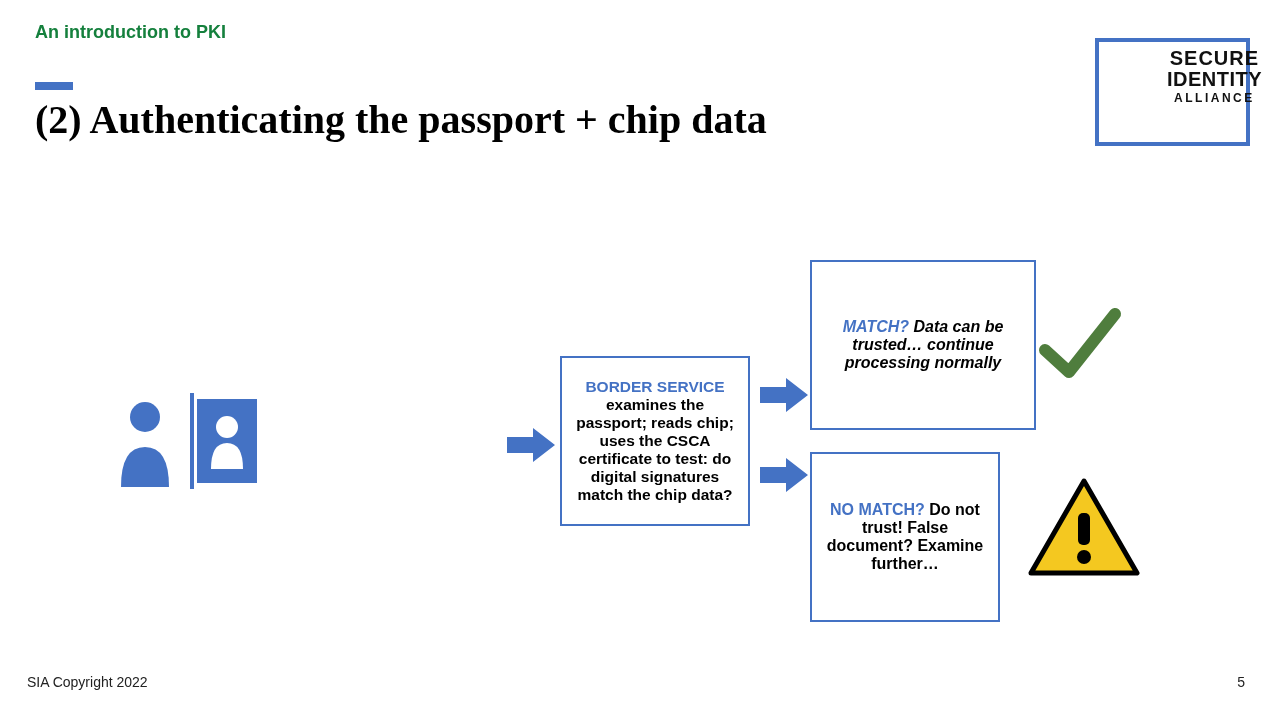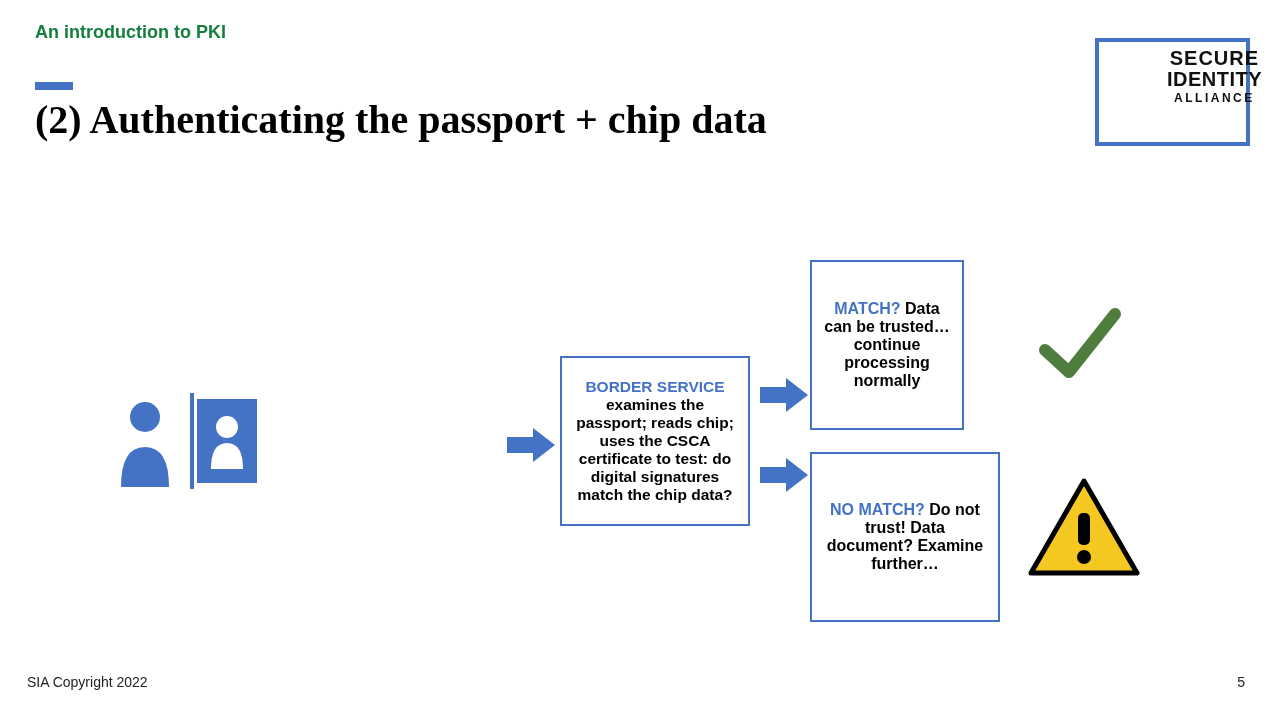--- a/index.html
+++ b/index.html
@@ -109,22 +109,23 @@
     top: 96px;
     left: 445px;
     width: 190px;
     height: 170px;
     font-size: 15.5px;
   }
   .box-match {
     position: absolute;
     top: 0;
     left: 695px;
-    width: 154px;
-    height: 170px;
+    width: 226px;
+    height: 170px;
+    font-style: italic;
   }
   .box-nomatch {
     position: absolute;
     top: 192px;
     left: 695px;
     width: 190px;
     height: 170px;
   }
   .arrow {
     position: absolute;
@@ -200,21 +201,21 @@
   </div>
 
   <div class="box box-match">
     <div>
       <span class="label">MATCH?</span><span class="bodytext"> Data can be trusted… continue processing normally</span>
     </div>
   </div>
 
   <div class="box box-nomatch">
     <div>
-      <span class="label">NO MATCH?</span><span class="bodytext"> Do not trust! Data document? Examine further…</span>
+      <span class="label">NO MATCH?</span><span class="bodytext"> Do not trust! False document? Examine further…</span>
     </div>
   </div>
 
   <div class="check-icon">
     <svg width="90" height="90" viewBox="0 0 90 90">
       <path d="M10 50 L34 72 L80 14" stroke="#4F7D3D" stroke-width="12" fill="none" stroke-linecap="round" stroke-linejoin="round"></path>
     </svg>
   </div>
 
   <div class="warning-icon">

